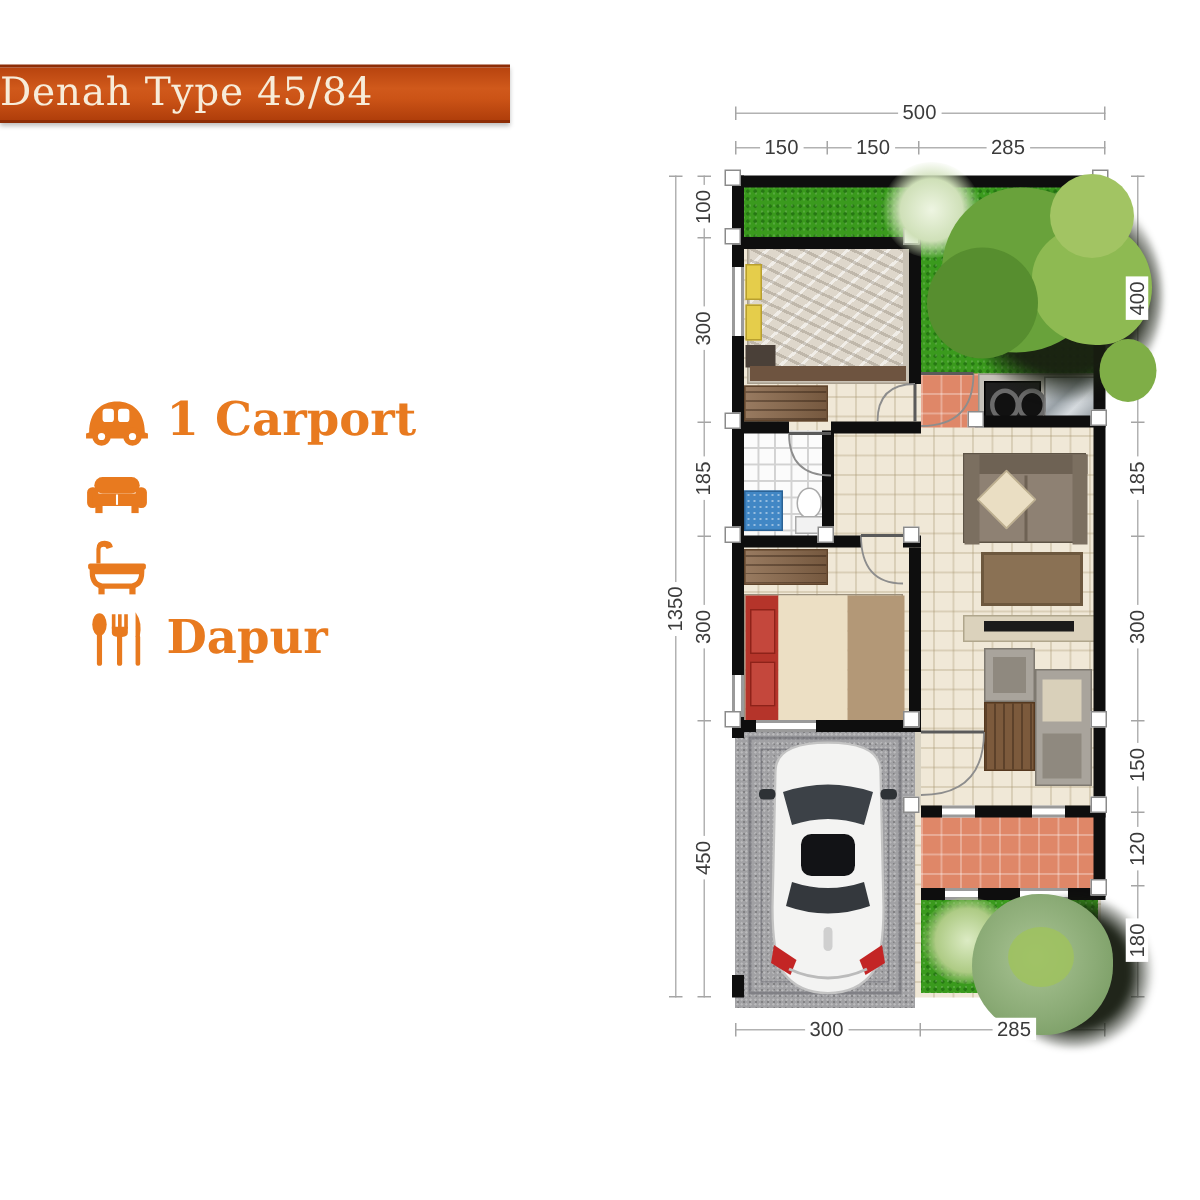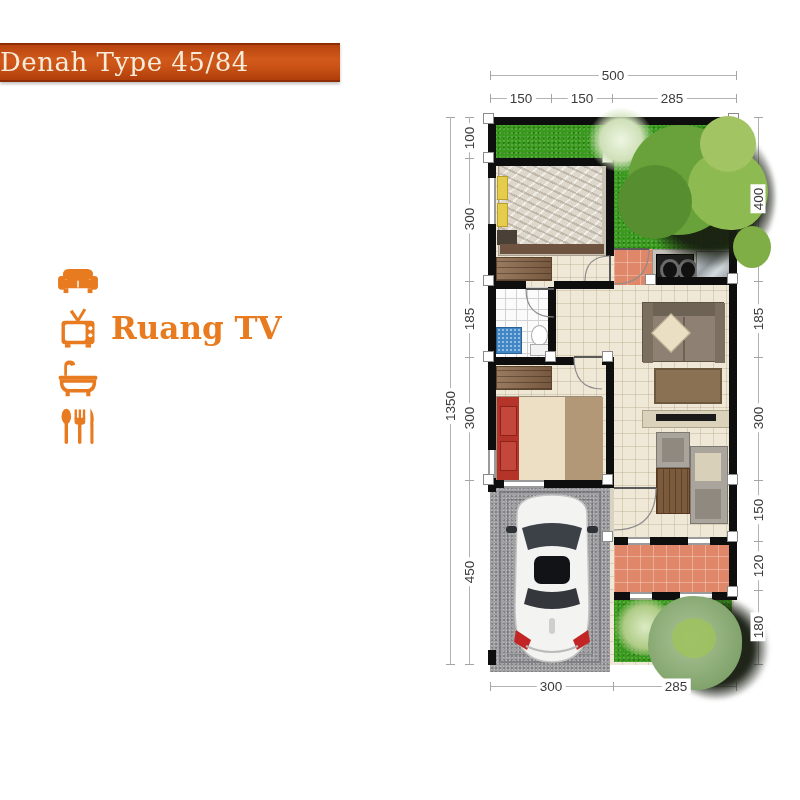--- a/index.html
+++ b/index.html
@@ -73,44 +73,46 @@
 
   <div class="banner">
     <span>Denah Type 45/84</span>
   </div>
 
   <ul class="legend">
     <li>
       <span class="ic">
         <svg width="58" height="44" viewBox="0 0 64 64">
             <g fill="#e87a1f">
+          <path d="M5 44 C5 24 17 14 32 14 C47 14 59 24 59 44 L62 45 L62 50 L2 50 L2 45 Z"></path>
+          <circle cx="17" cy="48" r="9"></circle>
+              <circle cx="47" cy="48" r="9"></circle>
+            </g>
+          <circle cx="17" cy="48" r="3.5" fill="#fff"></circle>
+            <circle cx="47" cy="48" r="3.5" fill="#fff"></circle>
+          <rect x="18" y="21" width="11" height="13" rx="3" fill="#fff"></rect>
+          <rect x="33" y="21" width="11" height="13" rx="3" fill="#fff"></rect>
+        </svg>
+      </span>
+      <span class="lbl">1 Carport</span>
+    </li>
+    <li>
+      <span class="ic">
+        <svg width="58" height="44" viewBox="0 0 64 64">
+            <g fill="#e87a1f">
           <rect x="10" y="16" width="44" height="16" rx="8"></rect>
           <rect x="3" y="26" width="11" height="20" rx="5"></rect>
           <rect x="50" y="26" width="11" height="20" rx="5"></rect>
           <rect x="8" y="32" width="48" height="12" rx="3"></rect>
           <rect x="11" y="44" width="7" height="7"></rect>
               <rect x="46" y="44" width="7" height="7"></rect>
             </g>
           <rect x="31" y="33" width="2" height="10" fill="#fff"></rect>
         </svg>
       </span>
-    </li>
-    <li>
-      <span class="ic">
-        <svg width="58" height="44" viewBox="0 0 64 64">
-          <path d="M20 7 L31 22 L33 22 L44 4 L40 2 L32 16 L24 4 Z" fill="#e87a1f"></path>
-          <rect x="8" y="20" width="48" height="34" rx="5" fill="#e87a1f"></rect>
-          <rect x="13" y="25" width="30" height="24" rx="3" fill="#fff"></rect>
-          <circle cx="50" cy="31" r="3" fill="#fff"></circle>
-            <circle cx="50" cy="41" r="3" fill="#fff"></circle>
-          <rect x="13" y="54" width="8" height="5" fill="#e87a1f"></rect>
-            <rect x="43" y="54" width="8" height="5" fill="#e87a1f"></rect>
-        </svg>
-      </span>
-      <span class="lbl">Ruang TV</span>
     </li>
     <li>
       <span class="ic">
         <svg width="58" height="44" viewBox="0 0 64 64">
           <path d="M12 30 L12 16 Q12 8 20 8 Q27 8 28 14 L22 16 Q21 13 18 14 Q16 14 16 17 L16 30 Z" fill="#e87a1f"></path>
           <rect x="4" y="30" width="56" height="6" rx="2" fill="#e87a1f"></rect>
           <path d="M8 38 L56 38 Q56 52 44 52 L20 52 Q8 52 8 38 Z" fill="none" stroke="#e87a1f" stroke-width="5"></path>
           <rect x="14" y="52" width="6" height="8" fill="#e87a1f"></rect>
             <rect x="44" y="52" width="6" height="8" fill="#e87a1f"></rect>
         </svg>
@@ -125,20 +127,21 @@
           <rect x="27" y="8" width="3.5" height="14"></rect>
               <rect x="33" y="8" width="3.5" height="14"></rect>
               <rect x="39" y="8" width="3.5" height="14"></rect>
           <path d="M27 20 L42.5 20 L42.5 26 Q42.5 30 37 30 L33 30 Q27 30 27 26 Z"></path>
           <rect x="32" y="28" width="5" height="30" rx="2.5"></rect>
           <path d="M50 6 Q57 16 54 30 L50 30 Z"></path>
               <rect x="50" y="28" width="4.5" height="30" rx="2"></rect>
             </g>
         </svg>
       </span>
+      <span class="lbl">Dapur</span>
     </li>
   </ul>
 
   <div class="floorbase" style="left:492px;top:121px;width:242px;height:544px;"></div>
 
   <div class="grass" style="left:494px;top:123px;width:116px;height:37px;"></div>
   <div class="grass" style="left:614px;top:123px;width:118px;height:156px;"></div>
   <div class="furn" style="left:652px;top:249px;width:80px;height:30px;background:#c6c2ba;border:1px solid #9a968e;z-index:3;"></div>
   <div class="salmon" style="left:614px;top:249px;width:38px;height:36px;"></div>
   <div class="tilewhite" style="left:494px;top:287px;width:58px;height:72px;"></div>

